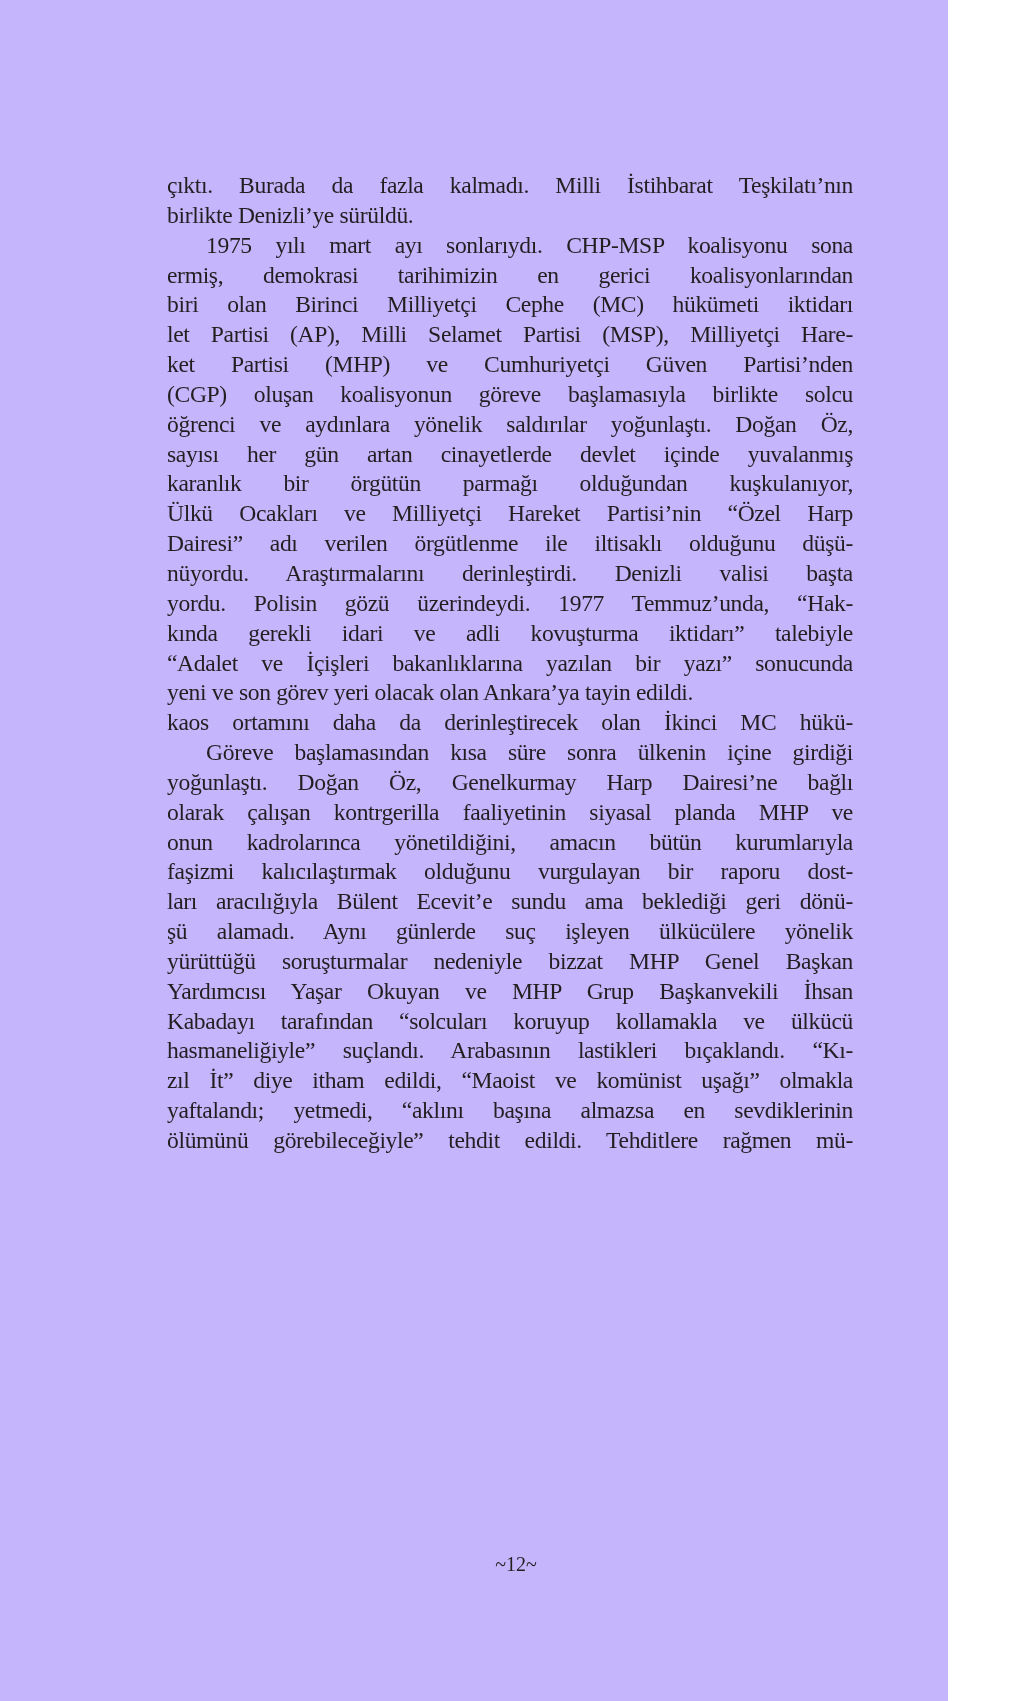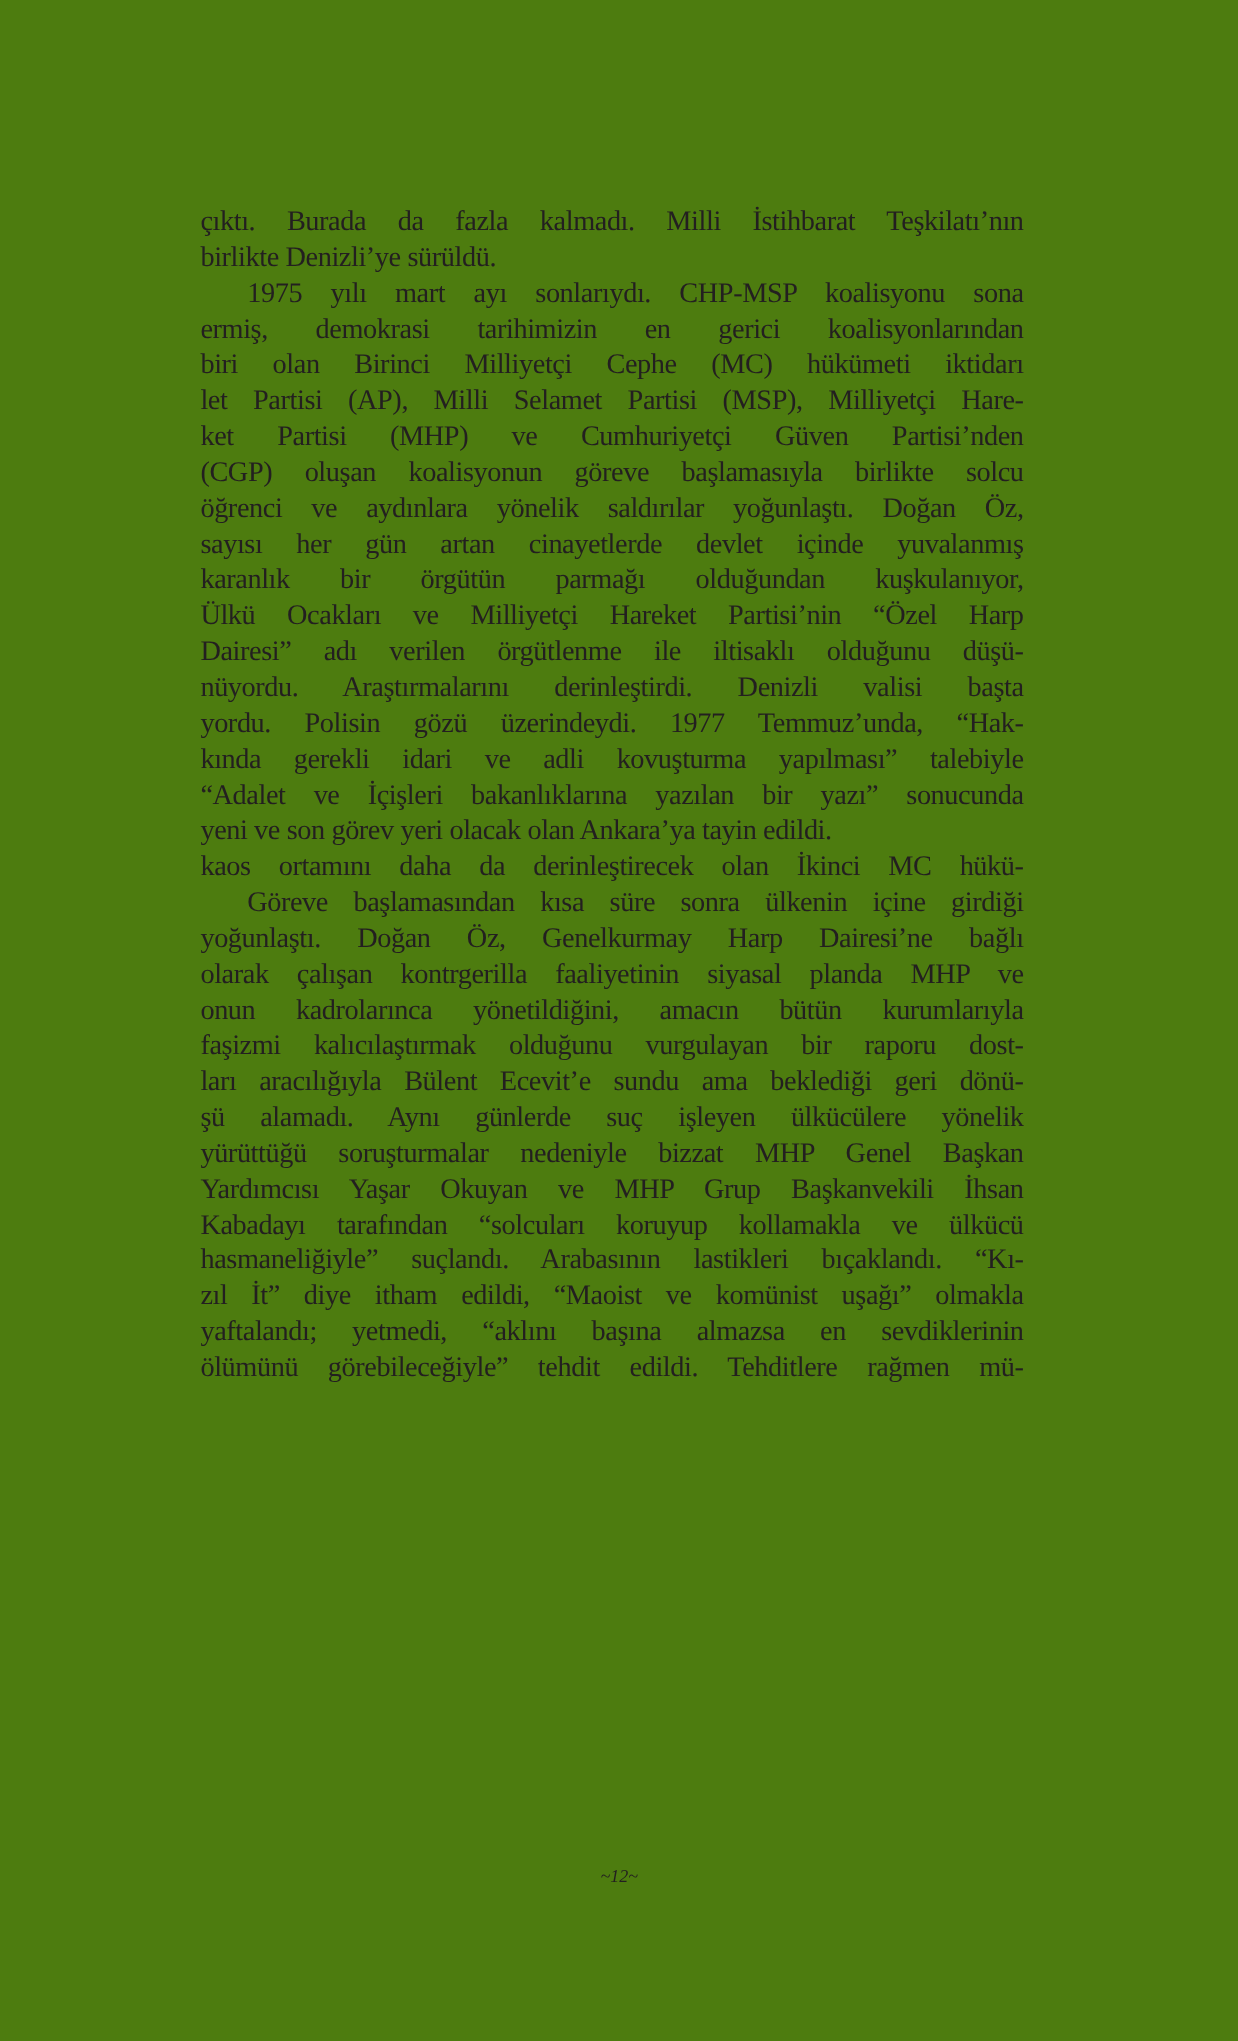--- a/index.html
+++ b/index.html
@@ -11,23 +11,23 @@
     width: 1032px;
     height: 1701px;
     position: relative;
     overflow: hidden;
     font-family: "Liberation Serif", "DejaVu Serif", serif;
     color: #231f20;
   }
   .page {
     position: absolute;
     left: 0; top: 0;
-    width: 1032px;
+    width: 948px;
     height: 1701px;
-    background: #4d7c0f;
+    background: #c4b5fd;
   }
   .text-block {
     position: absolute;
     left: 167px;
     top: 171px;
     width: 686px;
   }
   .line {
     display: block;
     height: 29.85px;
@@ -43,24 +43,23 @@
   }
   .line.indent {
     padding-left: 39px;
   }
   .page-number {
     position: absolute;
     left: 0;
     width: 1032px;
     top: 1553px;
     text-align: center;
-    font-size: 15px;
+    font-size: 20px;
     line-height: 22px;
     letter-spacing: 0px;
-    font-style: italic;
   }
 </style>
 </head>
 <body>
 
 <div class="page">
   <div class="text-block" id="text-block">
       <div class="paragraph">
         <span class="line">çıktı. Burada da fazla kalmadı. Milli İstihbarat Teşkilatı’nın</span>
         <span class="line last">birlikte Denizli’ye sürüldü.</span>
@@ -72,21 +71,21 @@
         <span class="line">let Partisi (AP), Milli Selamet Partisi (MSP), Milliyetçi Hare-</span>
         <span class="line">ket Partisi (MHP) ve Cumhuriyetçi Güven Partisi’nden</span>
         <span class="line">(CGP) oluşan koalisyonun göreve başlamasıyla birlikte solcu</span>
         <span class="line">öğrenci ve aydınlara yönelik saldırılar yoğunlaştı. Doğan Öz,</span>
         <span class="line">sayısı her gün artan cinayetlerde devlet içinde yuvalanmış</span>
         <span class="line">karanlık bir örgütün parmağı olduğundan kuşkulanıyor,</span>
         <span class="line">Ülkü Ocakları ve Milliyetçi Hareket Partisi’nin “Özel Harp</span>
         <span class="line">Dairesi” adı verilen örgütlenme ile iltisaklı olduğunu düşü-</span>
         <span class="line">nüyordu. Araştırmalarını derinleştirdi. Denizli valisi başta</span>
         <span class="line">yordu. Polisin gözü üzerindeydi. 1977 Temmuz’unda, “Hak-</span>
-        <span class="line">kında gerekli idari ve adli kovuşturma yapılması” talebiyle</span>
+        <span class="line">kında gerekli idari ve adli kovuşturma iktidarı” talebiyle</span>
         <span class="line">“Adalet ve İçişleri bakanlıklarına yazılan bir yazı” sonucunda</span>
         <span class="line last">yeni ve son görev yeri olacak olan Ankara’ya tayin edildi.</span>
       </div>
       <div class="paragraph">
         <span class="line">kaos ortamını daha da derinleştirecek olan İkinci MC hükü-</span>
         <span class="line indent">Göreve başlamasından kısa süre sonra ülkenin içine girdiği</span>
         <span class="line">yoğunlaştı. Doğan Öz, Genelkurmay Harp Dairesi’ne bağlı</span>
         <span class="line">olarak çalışan kontrgerilla faaliyetinin siyasal planda MHP ve</span>
         <span class="line">onun kadrolarınca yönetildiğini, amacın bütün kurumlarıyla</span>
         <span class="line">faşizmi kalıcılaştırmak olduğunu vurgulayan bir raporu dost-</span>

